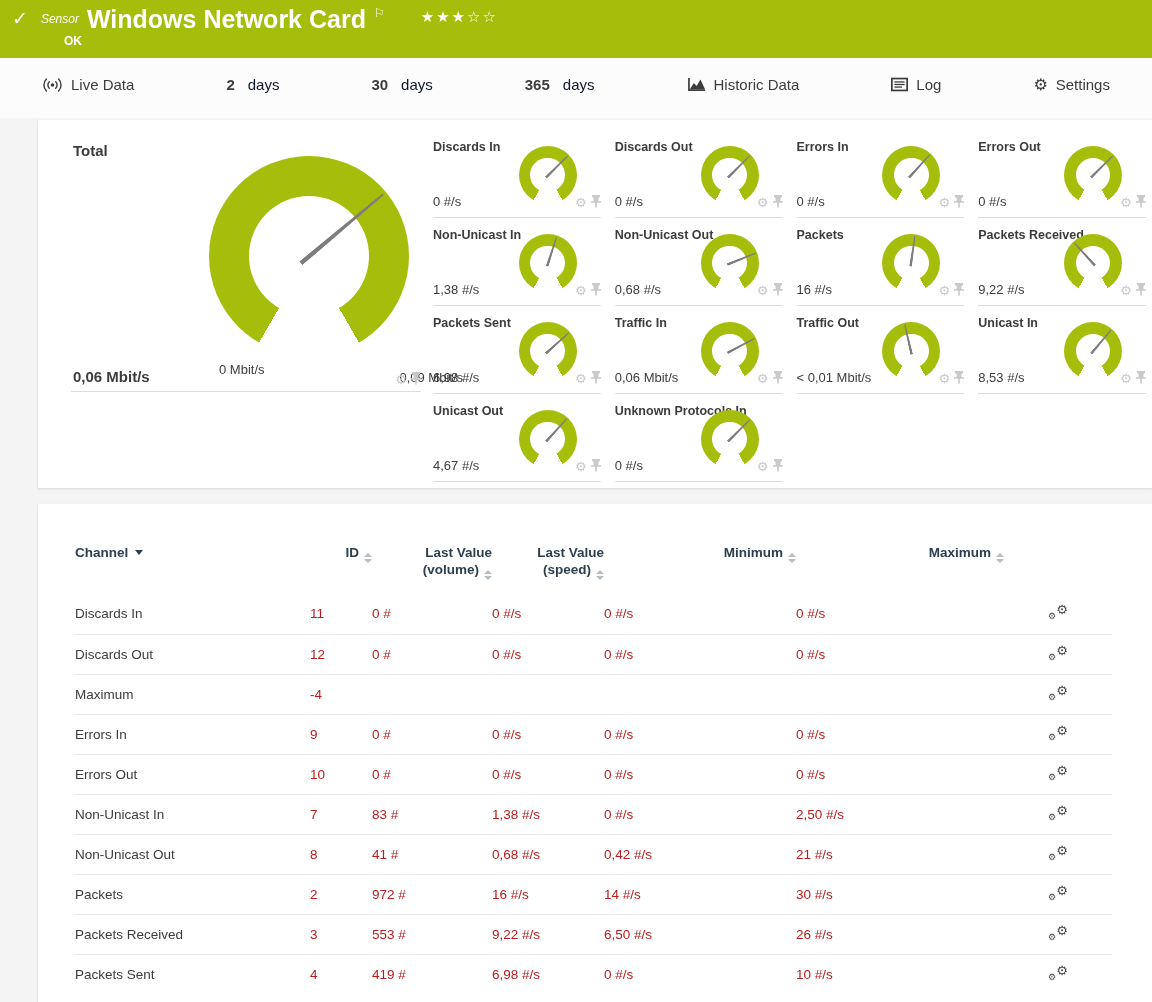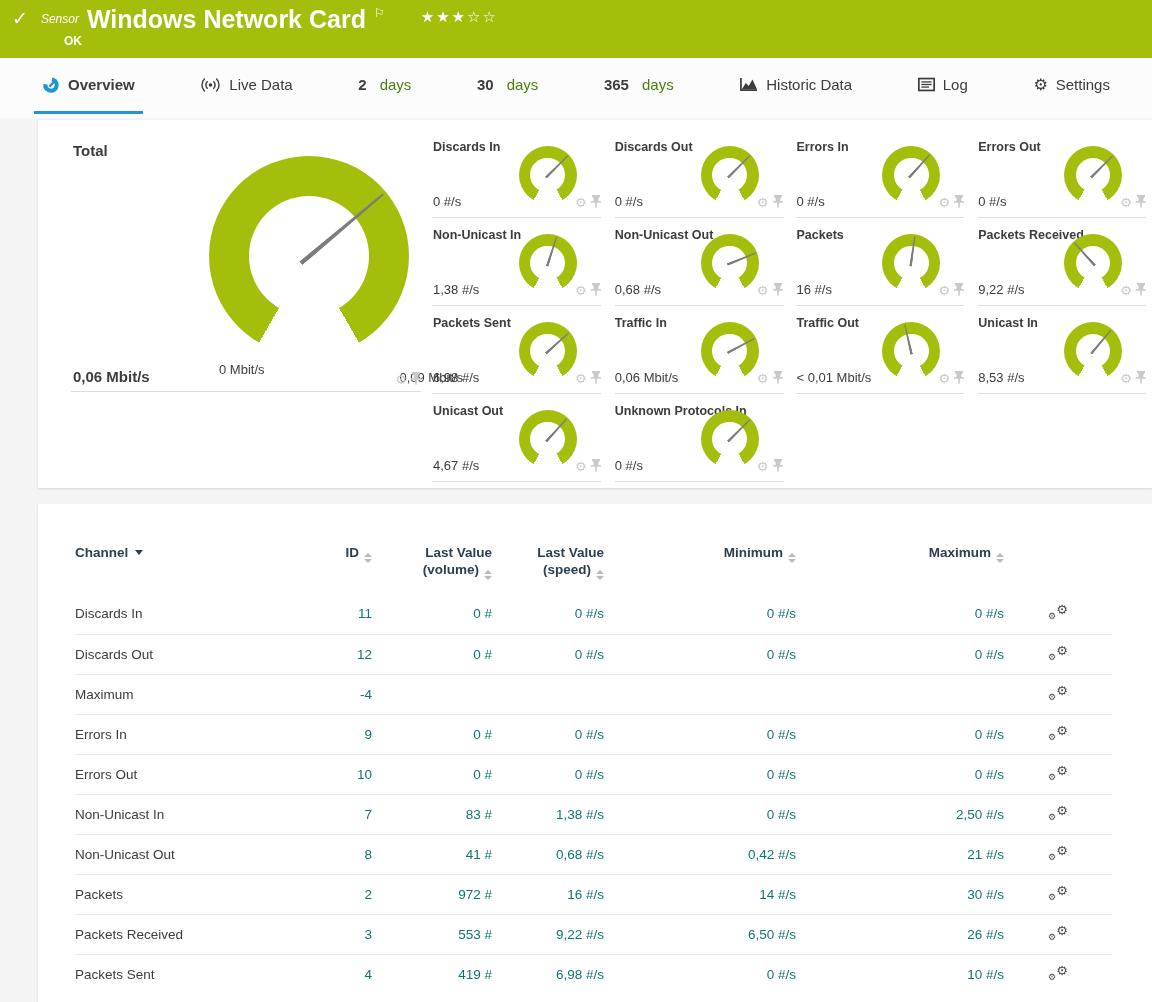--- a/index.html
+++ b/index.html
@@ -17,21 +17,21 @@
   .hdr-status { position:absolute; left:64px; top:34px; font-size:12px; font-weight:bold; }
 
   
   .tabbar { height:60px; background:#fcfcfc; display:flex; align-items:stretch;
     padding:0 34px 4px 34px; justify-content:space-between; }
   .tab { display:flex; align-items:center; gap:8px; padding:0 8px; cursor:pointer;
     border-bottom:3px solid transparent; font-size:15px; color:#3c3c3c; }
   .tab.active { border-bottom-color:#1e96d2; }
   .tab.active .tab-label { font-weight:bold; }
   .tab-bold { font-weight:bold; margin-right:5px; }
-  .tab-label.dim { color:#4d7c0f; }
+  .tab-label.dim { color:#0f172a; }
   .tab-icon { display:inline-flex; align-items:center; }
   .tab-icon.gear-glyph { font-size:16px; line-height:16px; }
 
   
   .card { background:#fff; margin-left:38px; box-shadow:0 1px 2px rgba(0,0,0,.13); }
   .card1 { margin-top:2px; height:368px; display:flex; padding:10px 6px 0 12px; }
   .card2 { margin-top:16px; height:530px; padding:18px 40px 0 37px; }
 
   
   .total-cell { position:relative; width:350px; margin-right:12px; height:262px;
@@ -64,21 +64,21 @@
   .cell-tools .gear-sm { color:#c9c9c9; font-size:13px; line-height:12px; }
 
   
   table { width:100%; border-collapse:collapse; table-layout:fixed; }
   col.c1{width:235px} col.c2{width:62px} col.c3{width:120px} col.c4{width:112px}
   col.c5{width:192px} col.c6{width:208px} col.c7{width:auto}
   th { text-align:right; vertical-align:top; color:#2c3e50; font-size:13.5px; font-weight:bold;
     padding:22px 0 14px 0; line-height:17px; cursor:pointer; }
   th.left { text-align:left; }
   td { font-size:13.5px; padding:0; height:40px; border-top:1px solid #e9e9e9; }
-  td.num { text-align:right; color:#0f766e; }
+  td.num { text-align:left; color:#b91c1c; }
   td.c-channel { text-align:left; }
   td.c-action { text-align:center; }
   tbody tr:first-child td { border-top:none; }
   .sort { display:inline-flex; flex-direction:column; gap:2px; margin-left:5px; }
   .sort i { width:0; height:0; border-left:4px solid transparent; border-right:4px solid transparent; }
   .sort .up { border-bottom:4px solid #b4bcc4; }
   .sort .down { border-top:4px solid #b4bcc4; }
   .caret { display:inline-block; margin-left:7px; width:0; height:0;
     border-left:4.5px solid transparent; border-right:4.5px solid transparent;
     border-top:5px solid #2c3e50; vertical-align:2px; }
@@ -94,30 +94,20 @@
     <span class="hdr-check">✓</span>
     <span class="hdr-kind">Sensor</span>
     <span class="hdr-title">Windows Network Card</span>
     <span class="hdr-flag">⚐</span>
     <span class="hdr-stars" id="stars"><span>★</span><span>★</span><span>★</span><span>☆</span><span>☆</span></span>
   </div>
   <div class="hdr-status">OK</div>
 </div>
 
 <div class="tabbar" id="tabs">
-    <div class="tab active">
-    <span class="tab-icon">
-        <svg width="18" height="18" viewBox="0 0 20 20">
-          <circle cx="10" cy="10" r="6.3" fill="none" stroke="#1e96d2" stroke-width="4.6" stroke-dasharray="30 10" stroke-dashoffset="3" transform="rotate(-66 10 10)"></circle>
-          <line x1="9" y1="11" x2="15" y2="5" stroke="#1e96d2" stroke-width="2.6" stroke-linecap="round"></line>
-        </svg>
-      </span>
-
-    <span class="tab-label">Overview</span>
-  </div>
     <div class="tab">
     <span class="tab-icon">
         <svg width="21" height="16" viewBox="0 0 22 16">
           <circle cx="11" cy="8" r="1.9" fill="#3c3c3c"></circle>
           <path d="M7.6 4.6a4.8 4.8 0 0 0 0 6.8M14.4 4.6a4.8 4.8 0 0 1 0 6.8M4.6 1.8a8.8 8.8 0 0 0 0 12.4M17.4 1.8a8.8 8.8 0 0 1 0 12.4" stroke="#3c3c3c" stroke-width="1.5" fill="none" stroke-linecap="round"></path>
         </svg>
       </span>
 
     <span class="tab-label">Live Data</span>
   </div>

